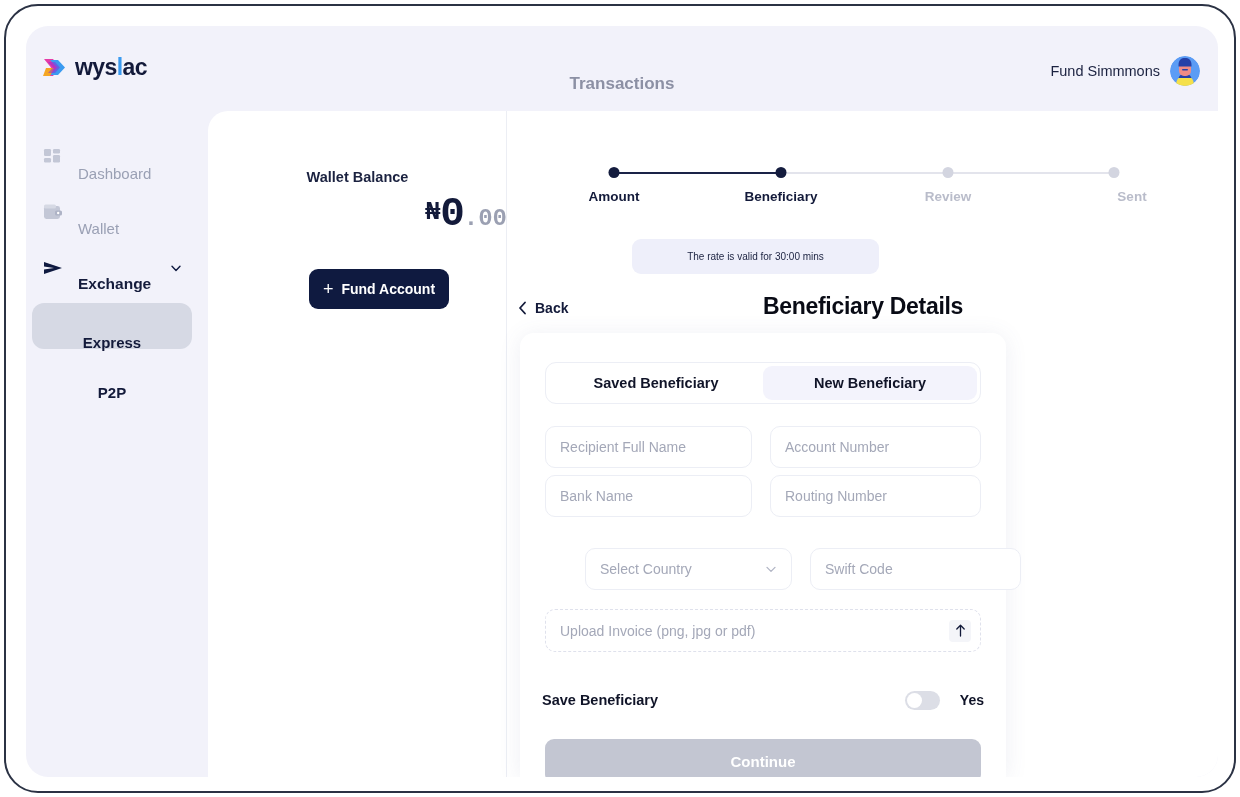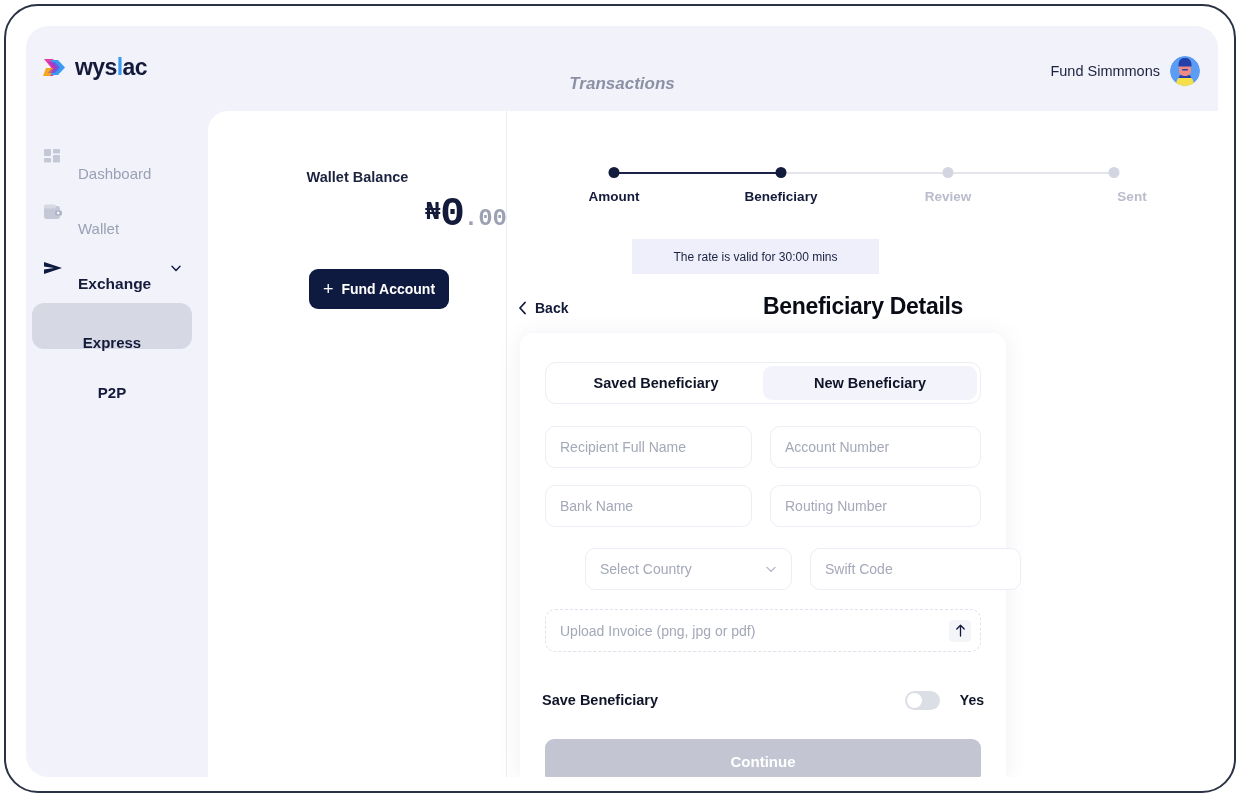--- a/index.html
+++ b/index.html
@@ -45,21 +45,20 @@
     font-size: 23px; font-weight: 700; color: #131a3a;
     letter-spacing: -0.6px;
   }
   #logo-text .accent { color: #3b9bf0; }
 
   #header-title {
     position: absolute; left: 0; top: 58px;
     width: 1192px; text-align: center;
     font-size: 17px; font-weight: 700; color: #8c90a4;
     transform: translateY(-50%);
-    font-style: italic;
   }
 
   #user-area {
     position: absolute; right: 18px; top: 30px;
     display: flex; align-items: center; gap: 10px;
   }
   #user-name { font-size: 14.5px; color: #1b2240; font-weight: 400; }
   #avatar {
     width: 30px; height: 30px; border-radius: 50%;
     overflow: hidden; display: block; flex: 0 0 auto;
@@ -171,24 +170,24 @@
   .step-label {
     position: absolute; top: 22px; transform: translateX(-50%);
     font-size: 13.5px; font-weight: 700; white-space: nowrap;
   }
   .step-label.done { color: #131a3a; }
   .step-label.todo { color: #b9bcca; }
 
   
   #rate-pill {
     position: absolute; left: 124px; top: 128px;
-    width: 247px; height: 35px; border-radius: 0;
+    width: 247px; height: 35px; border-radius: 9px;
     background: #eeeffa;
     display: flex; align-items: center; justify-content: center;
-    font-size: 12px; color: #1b2240;
+    font-size: 10px; color: #1b2240;
   }
 
   
   #back-button {
     position: absolute; left: 9px; top: 189px;
     display: flex; align-items: center; gap: 7px;
     font-size: 14px; font-weight: 700; color: #131a3a;
     cursor: pointer; background: none; border: none;
     font-family: "Liberation Sans", sans-serif;
   }
@@ -231,21 +230,21 @@
     position: absolute; height: 42px;
     border: 1px solid #eceef5; border-radius: 10px;
     display: flex; align-items: center;
     padding: 0 14px;
     font-size: 14px; color: #a4a8b8;
     background: #ffffff;
   }
   .field.left  { left: 25px;  width: 207px; }
   .field.right { left: 250px; width: 211px; }
   .row1 { top: 93px; }
-  .row2 { top: 152px; }
+  .row2 { top: 142px; }
   .row3 { top: 215px; margin-left: 40px; }
   .field .select-chevron-icon {
     position: absolute; right: 14px; width: 12px; height: 12px; display: block;
   }
 
   #upload-field {
     position: absolute; left: 25px; top: 276px;
     width: 436px; height: 43px;
     border: 1px dashed #dfe1ec; border-radius: 10px;
     display: flex; align-items: center; padding: 0 14px;

